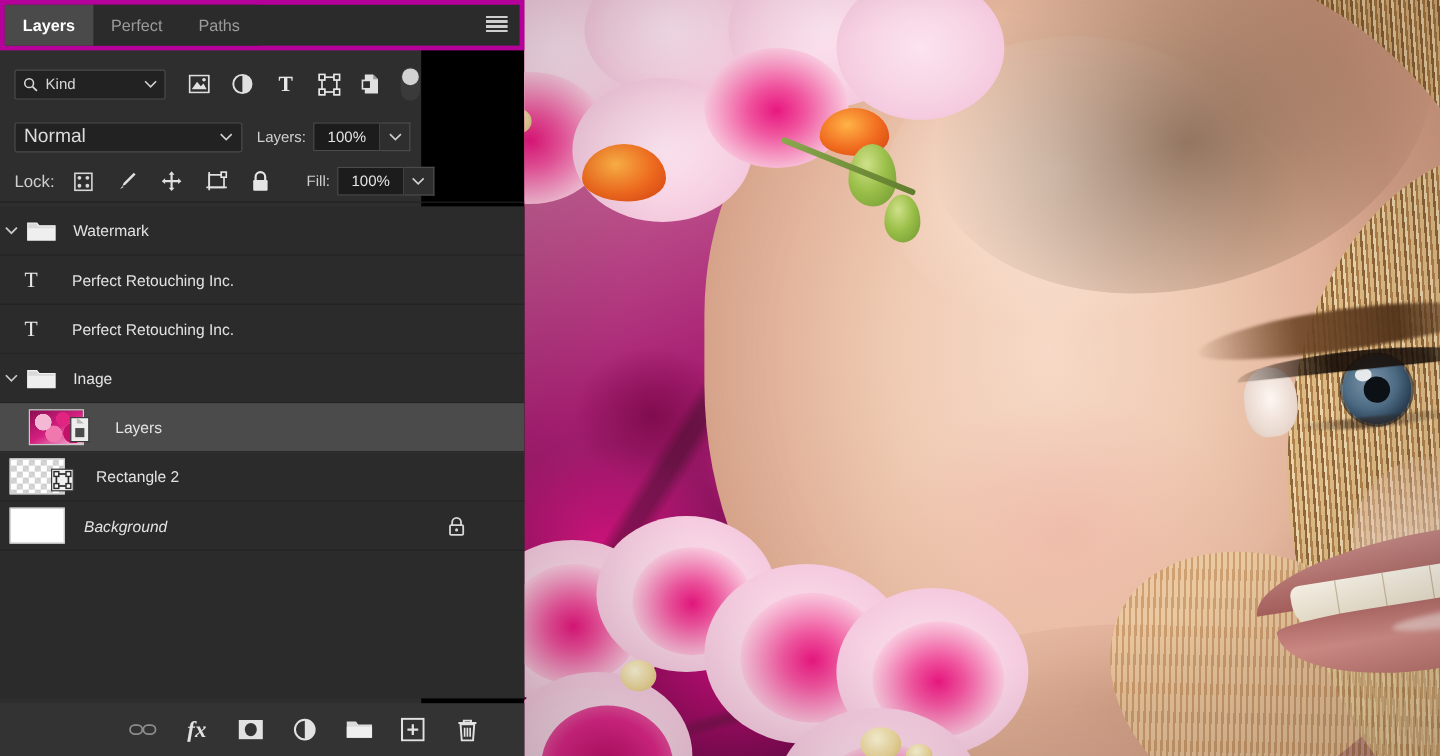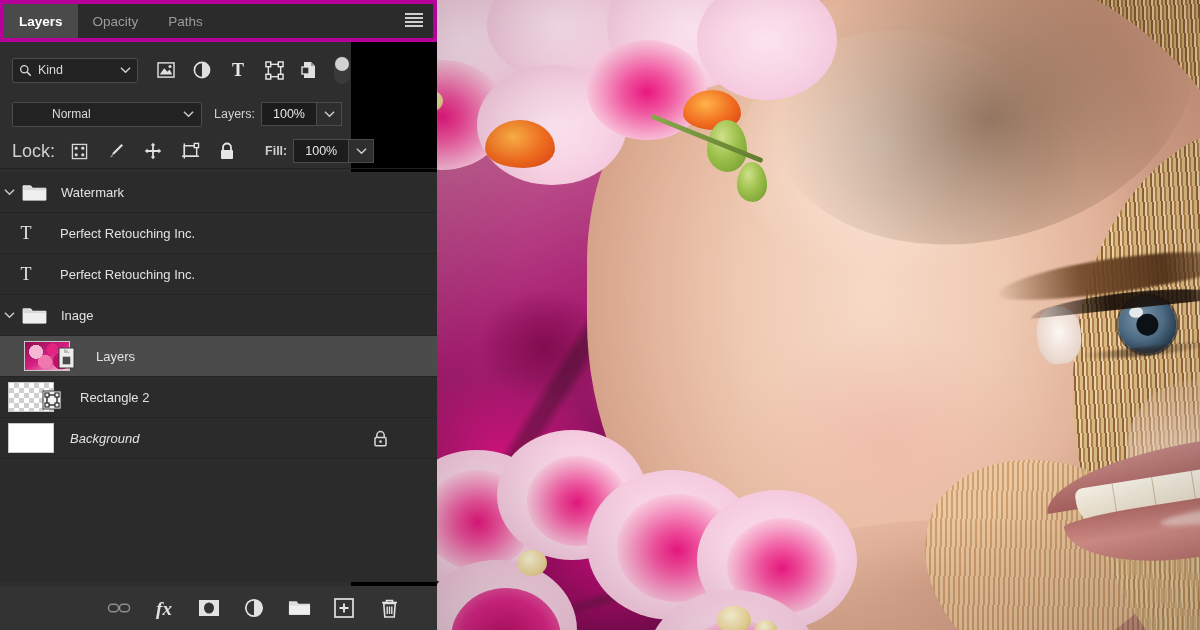--- a/index.html
+++ b/index.html
@@ -179,34 +179,34 @@
   .kindbox .lbl{font-size:12.5px;color:#d8d8d8;flex:1;}
   .ficons{display:flex;align-items:center;gap:16px;margin-left:18px;}
   .ficon{width:20px;height:20px;display:flex;align-items:center;justify-content:center;cursor:pointer;}
   .togg{width:16px;height:28px;border-radius:9px;background:#3a3a3a;position:relative;margin-left:14px;cursor:pointer;}
   .togg::after{content:"";position:absolute;left:1px;top:1px;width:14px;height:14px;border-radius:50%;background:#d2d2d2;}
 
   
   .blendrow{position:absolute;left:0;top:96px;width:437px;height:36px;display:flex;align-items:center;}
   .blendbox{margin-left:12px;width:190px;height:25px;background:#222;border:1px solid #4b4b4b;border-radius:2px;
     display:flex;align-items:center;padding:0 7px;box-sizing:border-box;cursor:pointer;}
-  .blendbox .lbl{font-size:12px;color:#dcdcdc;flex:1;margin-left:32px;}
+  .blendbox .lbl{font-size:16px;color:#dcdcdc;flex:1;}
   .opl{font-size:12.5px;color:#cfcfcf;margin-left:12px;}
   .numbox{margin-left:6px;width:54px;height:22px;background:#1c1c1c;border:1px solid #4b4b4b;
     display:flex;align-items:center;justify-content:center;font-size:12.5px;color:#e6e6e6;cursor:text;}
   .numstep{width:24px;height:22px;border:1px solid #4b4b4b;border-left:none;background:#2e2e2e;
     display:flex;align-items:center;justify-content:center;cursor:pointer;}
 
   
   .lockrow{position:absolute;left:0;top:134px;width:437px;height:34px;display:flex;align-items:center;
            border-bottom:1px solid #222;}
-  .lockl{margin-left:12px;font-size:18px;color:#cfcfcf;}
+  .lockl{margin-left:12px;font-size:14px;color:#cfcfcf;}
   .lockicons{display:flex;align-items:center;gap:17px;margin-left:14px;}
   .lockicon{width:20px;height:20px;display:flex;align-items:center;justify-content:center;cursor:pointer;}
-  .filll{margin-left:28px;font-size:12.5px;color:#cfcfcf;font-weight:bold;}
+  .filll{margin-left:28px;font-size:12.5px;color:#cfcfcf;}
 
   
   .layers{position:absolute;left:0;top:172px;width:437px;height:410px;background:#2b2b2b;overflow:hidden;}
   .row{position:relative;height:40px;display:flex;align-items:center;border-bottom:1px solid #242424;
        cursor:pointer;}
   .row.sel{background:#4b4b4b;}
   .eye{width:44px;display:flex;align-items:center;justify-content:center;cursor:pointer;}
   .chev{width:18px;display:flex;align-items:center;justify-content:center;cursor:pointer;}
   .thumb{width:46px;height:30px;border:1px solid #c9c9c9;box-sizing:border-box;position:relative;overflow:hidden;flex:none;}
   .thumb.white{background:#fff;}
@@ -321,21 +321,21 @@
     </div>
 
     <div class="vign"></div>
   </div>
 
   <div class="panel">
 
     <div class="tabwrap">
       <div class="tabbar">
         <div class="tab active">Layers</div>
-        <div class="tab">Opacity</div>
+        <div class="tab">Perfect</div>
         <div class="tab">Paths</div>
         <div class="menuicon"></div>
       </div>
     </div>
 
     <div class="filterrow">
       <div class="kindbox">
         <span>
           <svg width="13" height="13" viewBox="0 0 16 16">
             <circle cx="6.5" cy="6.5" r="4.5" fill="none" stroke="#d8d8d8" stroke-width="1.6"></circle>

